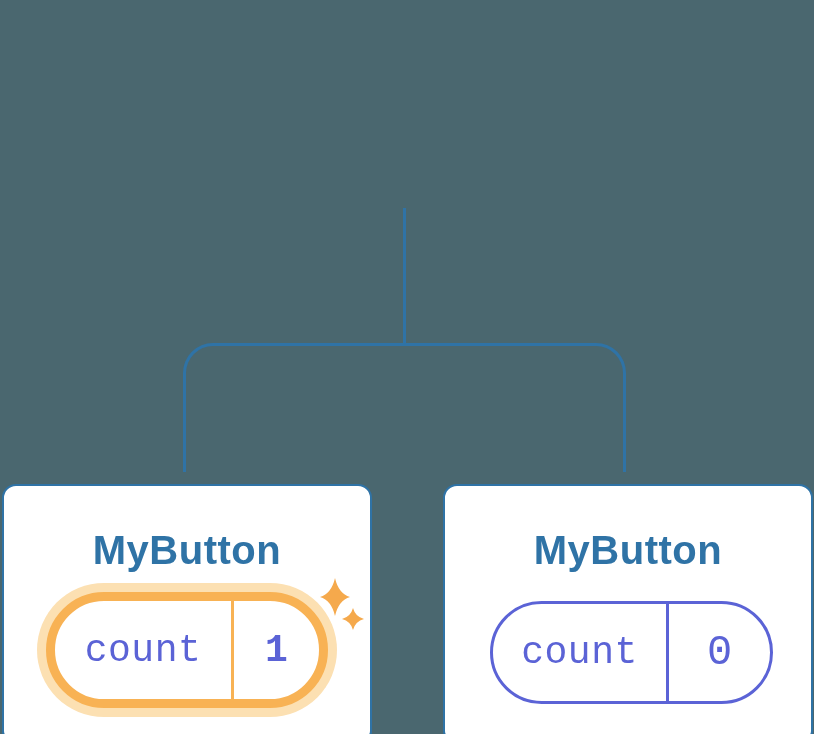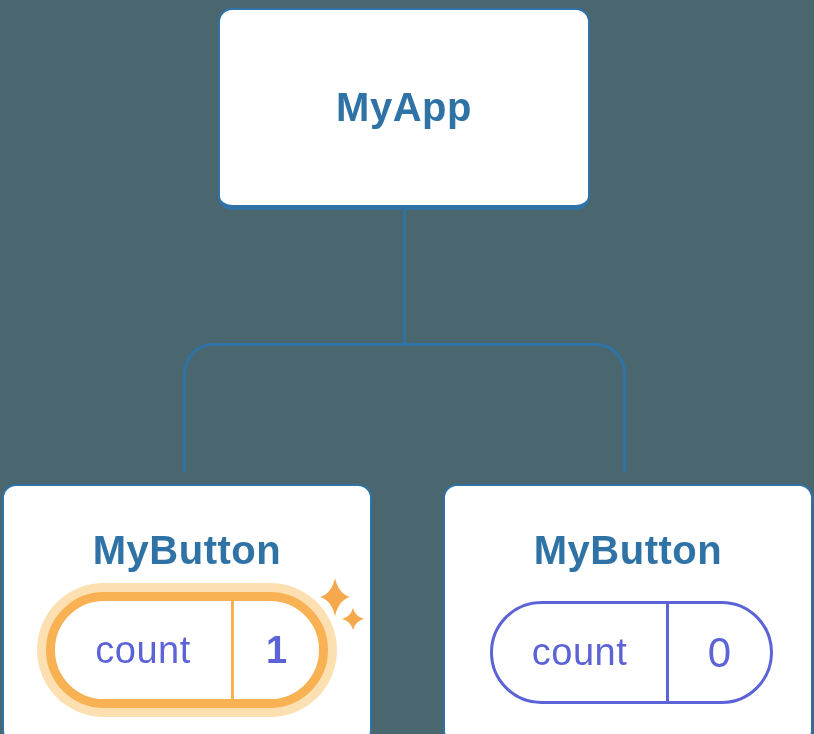--- a/index.html
+++ b/index.html
@@ -65,20 +65,21 @@
   }
 
   
   .pill {
     position: absolute;
     background: var(--card-bg, #FFFFFF);
     box-sizing: border-box;
     display: flex;
     align-items: stretch;
     overflow: hidden;
+    font-family: Liberation Mono, monospace;
   }
   .pill .seg {
     display: flex;
     align-items: center;
     justify-content: center;
     color: var(--indigo, #5B63D6);
   }
   .pill .seg.key { font-size: 38px; font-weight: 400; letter-spacing: 0.5px; }
   .pill .divider { width: 3px; }
 
@@ -108,23 +109,20 @@
     left: 299px; top: 79px;
     width: 76px; height: 76px;
     pointer-events: none;
   }
 </style>
 </head>
 <body>
 
 <div class="stage">
 
-  <div class="card root">
-    <span class="node-label">MyApp</span>
-  </div>
 
   <div class="v-line"></div>
   <div class="bracket"></div>
 
   <div class="card child left">
     <span class="node-label">MyButton</span>
 
     <div class="pill highlight">
       <span class="seg key">count</span>
       <span class="divider"></span>

